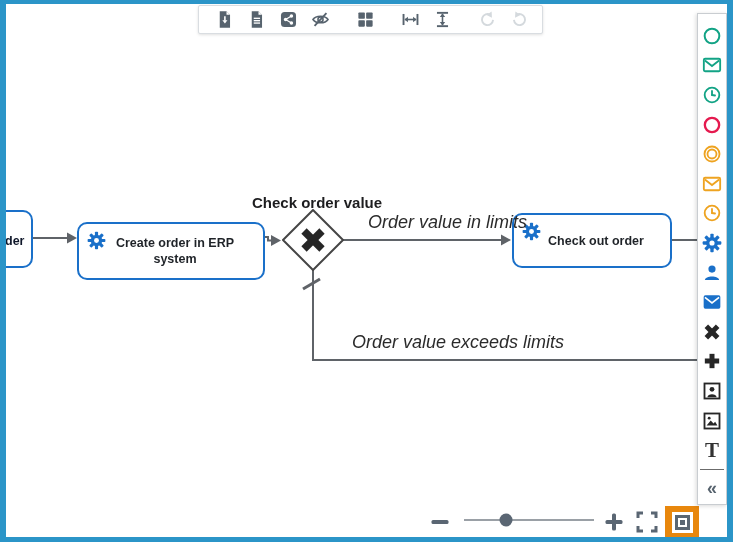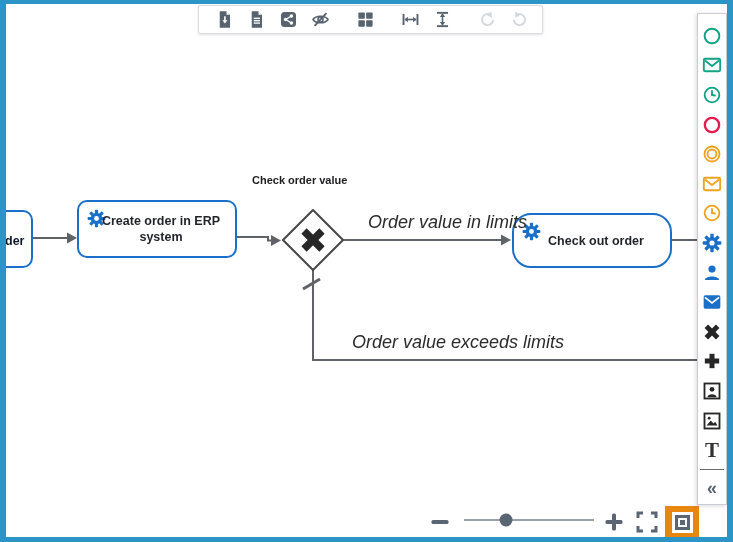--- a/index.html
+++ b/index.html
@@ -17,21 +17,21 @@
   .tb-sep { width: 1px; height: 18px; background: #d2d7db; }
 
   
   .canvas-svg { position: absolute; inset: 0; z-index: 1; }
   .task { position: absolute; background: #fff; border: 2px solid #1A70C9; border-radius: 10px; z-index: 2; cursor: pointer; }
   .task-label { position: absolute; inset: 0; display: flex; align-items: center; justify-content: center;
                 font-size: 12.5px; font-weight: bold; color: #1F2328; text-align: center; line-height: 16px; padding: 0 6px 0 14px; }
   .task-gear { position: absolute; left: 8px; top: 7px; width: 19px; height: 19px; color: #1A70C9; }
   .partial-label { position: absolute; left: 75px; top: 22px; font-size: 12.5px; font-weight: bold; color: #0f172a; }
   .diag-label { position: absolute; z-index: 3; color: #1d1d1f; white-space: nowrap; }
-  .diag-label.bold { font-size: 11px; font-weight: bold; }
+  .diag-label.bold { font-size: 15px; font-weight: bold; margin-top: 20px; }
   .diag-label.italic { font-size: 18px; font-style: italic; color: #2b2b2b; }
 
   
   .palette { position: absolute; left: 697px; top: 13px; width: 30px; height: 492px; background: #fff;
              border: 1px solid #c9cdd1; box-shadow: -1px 1px 4px rgba(0,0,0,.15); z-index: 30;
              display: flex; flex-direction: column; align-items: center; padding-top: 7px; }
   .pal-item { width: 30px; height: 29.6px; display: flex; align-items: center; justify-content: center; cursor: pointer; }
   .pal-item svg { width: 20px; height: 20px; }
   .pal-sep { width: 24px; height: 0; border-top: 1.6px solid #6b6b6b; margin: 4px 0 3px; }
   .pal-text-t { font-family: "Liberation Serif", serif; font-weight: bold; font-size: 21px; color: #333; line-height: 1; }
@@ -87,28 +87,28 @@
         <line x1="304" y1="231" x2="322" y2="249"></line>
         <line x1="322" y1="231" x2="304" y2="249"></line>
       </g>
     </g>
   </svg>
 
   <div class="task" style="left:-72px; top:210px; width:105px; height:58px;">
     <span class="partial-label">der</span>
   </div>
 
-  <div class="task" style="left:77px; top:200px; width:160px; height:58px;">
+  <div class="task" style="left:77px; top:222px; width:188px; height:58px;">
     <svg class="task-gear" viewBox="0 0 24 24">
         <use href="#gear" fill="#1A70C9"></use>
       </svg>
     <span class="task-label">Create order in ERP system</span>
   </div>
 
-  <div class="task" style="left:512px; top:213px; width:160px; height:55px;border-radius:19px;">
+  <div class="task" style="left:512px; top:213px; width:160px; height:55px;">
     <svg class="task-gear" viewBox="0 0 24 24">
         <use href="#gear" fill="#1A70C9"></use>
       </svg>
     <span class="task-label">Check out order</span>
   </div>
 
   <div class="diag-label bold" style="left:252px; top:174px;">Check order value</div>
   <div class="diag-label italic" style="left:368px; top:212px;">Order value in limits</div>
   <div class="diag-label italic" style="left:352px; top:332px;text-align:right;">Order value exceeds limits</div>
 

